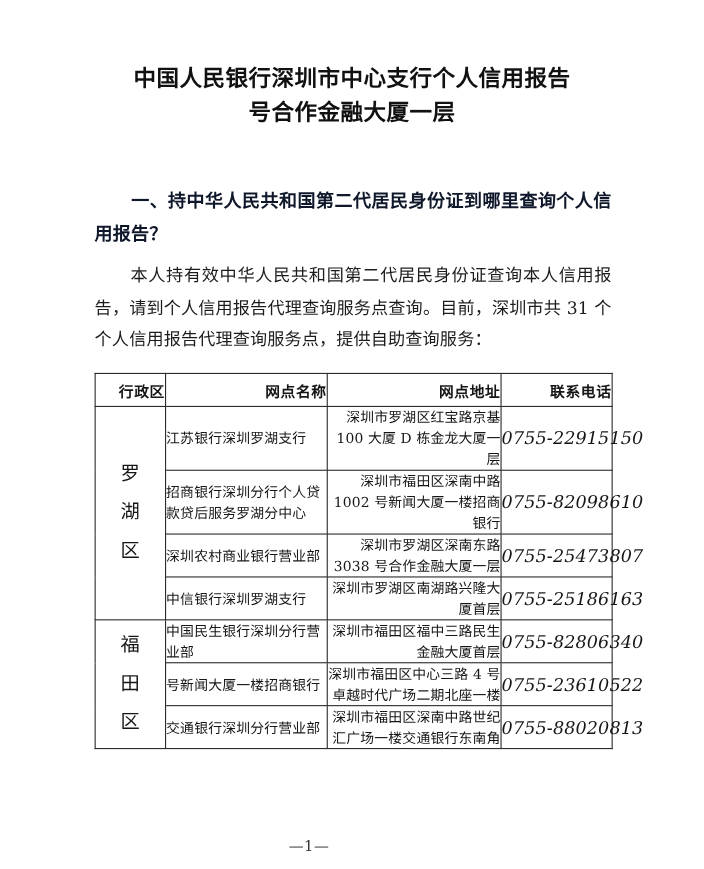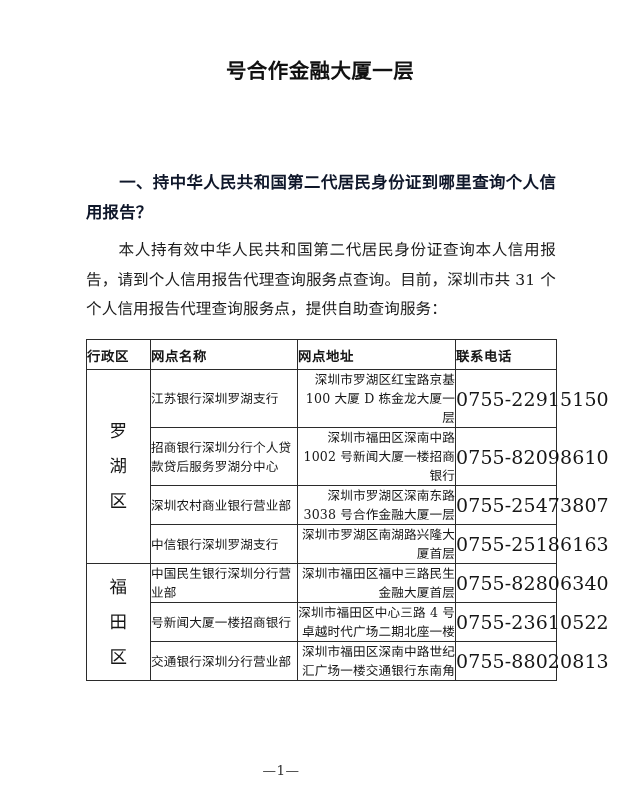--- a/index.html
+++ b/index.html
@@ -97,21 +97,21 @@
     font-weight: normal;
   }
 
   .col-district  { width: 64px; }
   .col-name      { width: 147px; }
   .col-address   { width: 158px; }
   .col-phone     { width: 101px; }
 
   .branch-table thead td {
     height: 29px;
-    text-align: left;
+    text-align: right;
     font-size: 13.4px;
     font-weight: bold;
     letter-spacing: 0.6px;
     margin-left: 24px;
   }
 
   .cell-district {
     text-align: center;
     font-size: 17.5px;
     letter-spacing: 0.5px;
@@ -131,24 +131,25 @@
 
   .cell-address {
     padding: 5px 6px 5px 8px;
     line-height: 19px;
     text-align: right;
     letter-spacing: 0.15px;
   }
 
   .cell-phone {
     text-align: left;
-    font-size: 19px;
+    font-size: 16px;
     letter-spacing: 0.1px;
     padding: 4px 2px;
     white-space: nowrap;
+    font-style: italic;
   }
 
   
   tr.group-start td {
     border-top: 1.6px solid #1d1d1d;
   }
 
   
   .page-number {
     position: absolute;
@@ -162,20 +163,21 @@
     color: #333;
     letter-spacing: 0.5px;
   }
 </style>
 </head>
 <body>
 
 <div class="page">
 
   <div class="doc-title">
+    <span class="t-line">中国人民银行深圳市中心支行个人信用报告</span>
     <span class="t-line">号合作金融大厦一层</span>
   </div>
 
   <div class="section-heading"><span class="indent"></span><span>一、持中华人民共和国第二代居民身份证到哪里查询个人信用报告？</span></div>
 
   <div class="body-paragraph"><span class="indent"></span><span>本人持有效中华人民共和国第二代居民身份证查询本人信用报告，请到个人信用报告代理查询服务点查询。目前，深圳市共 31 个个人信用报告代理查询服务点，提供自助查询服务：</span></div>
 
   <table class="branch-table">
     <colgroup>
       <col class="col-district">

